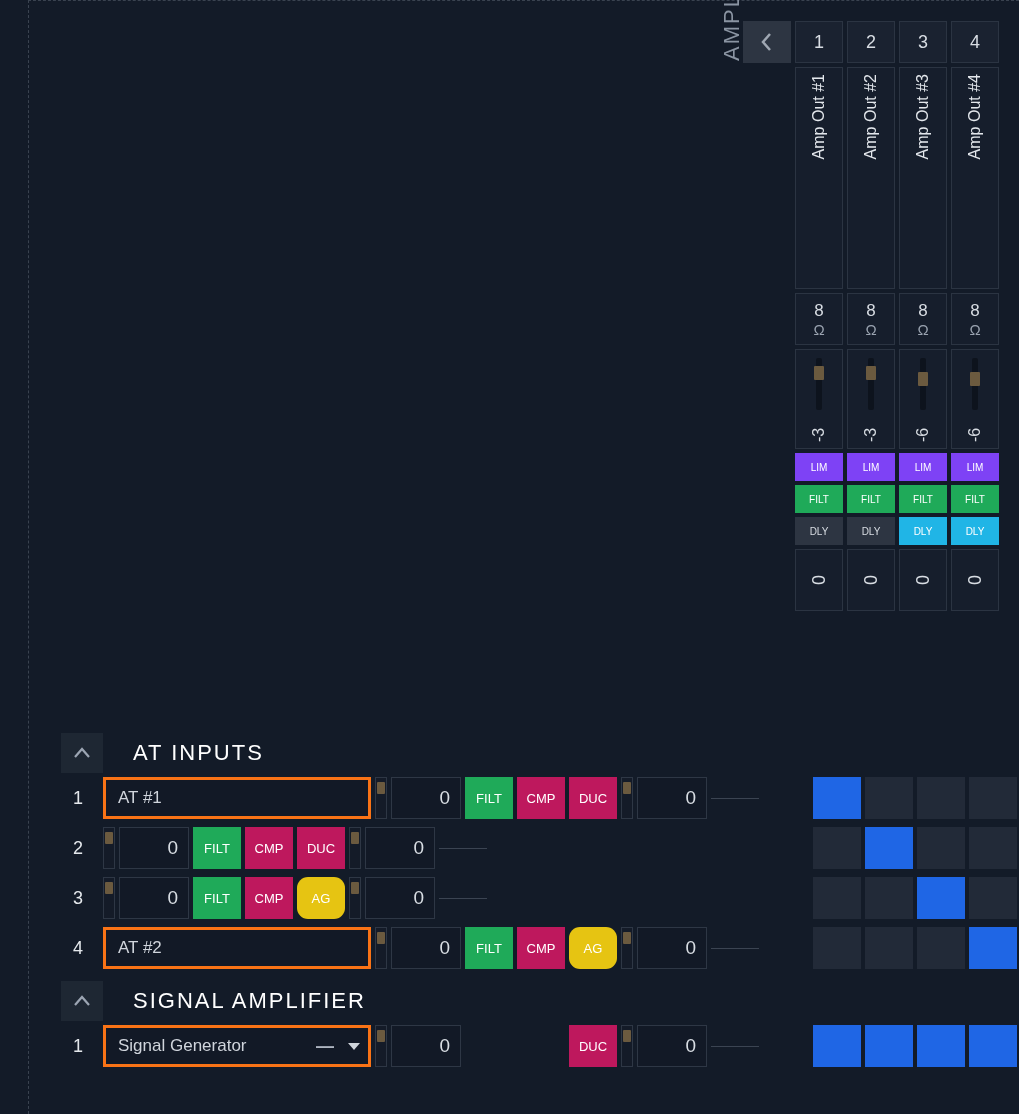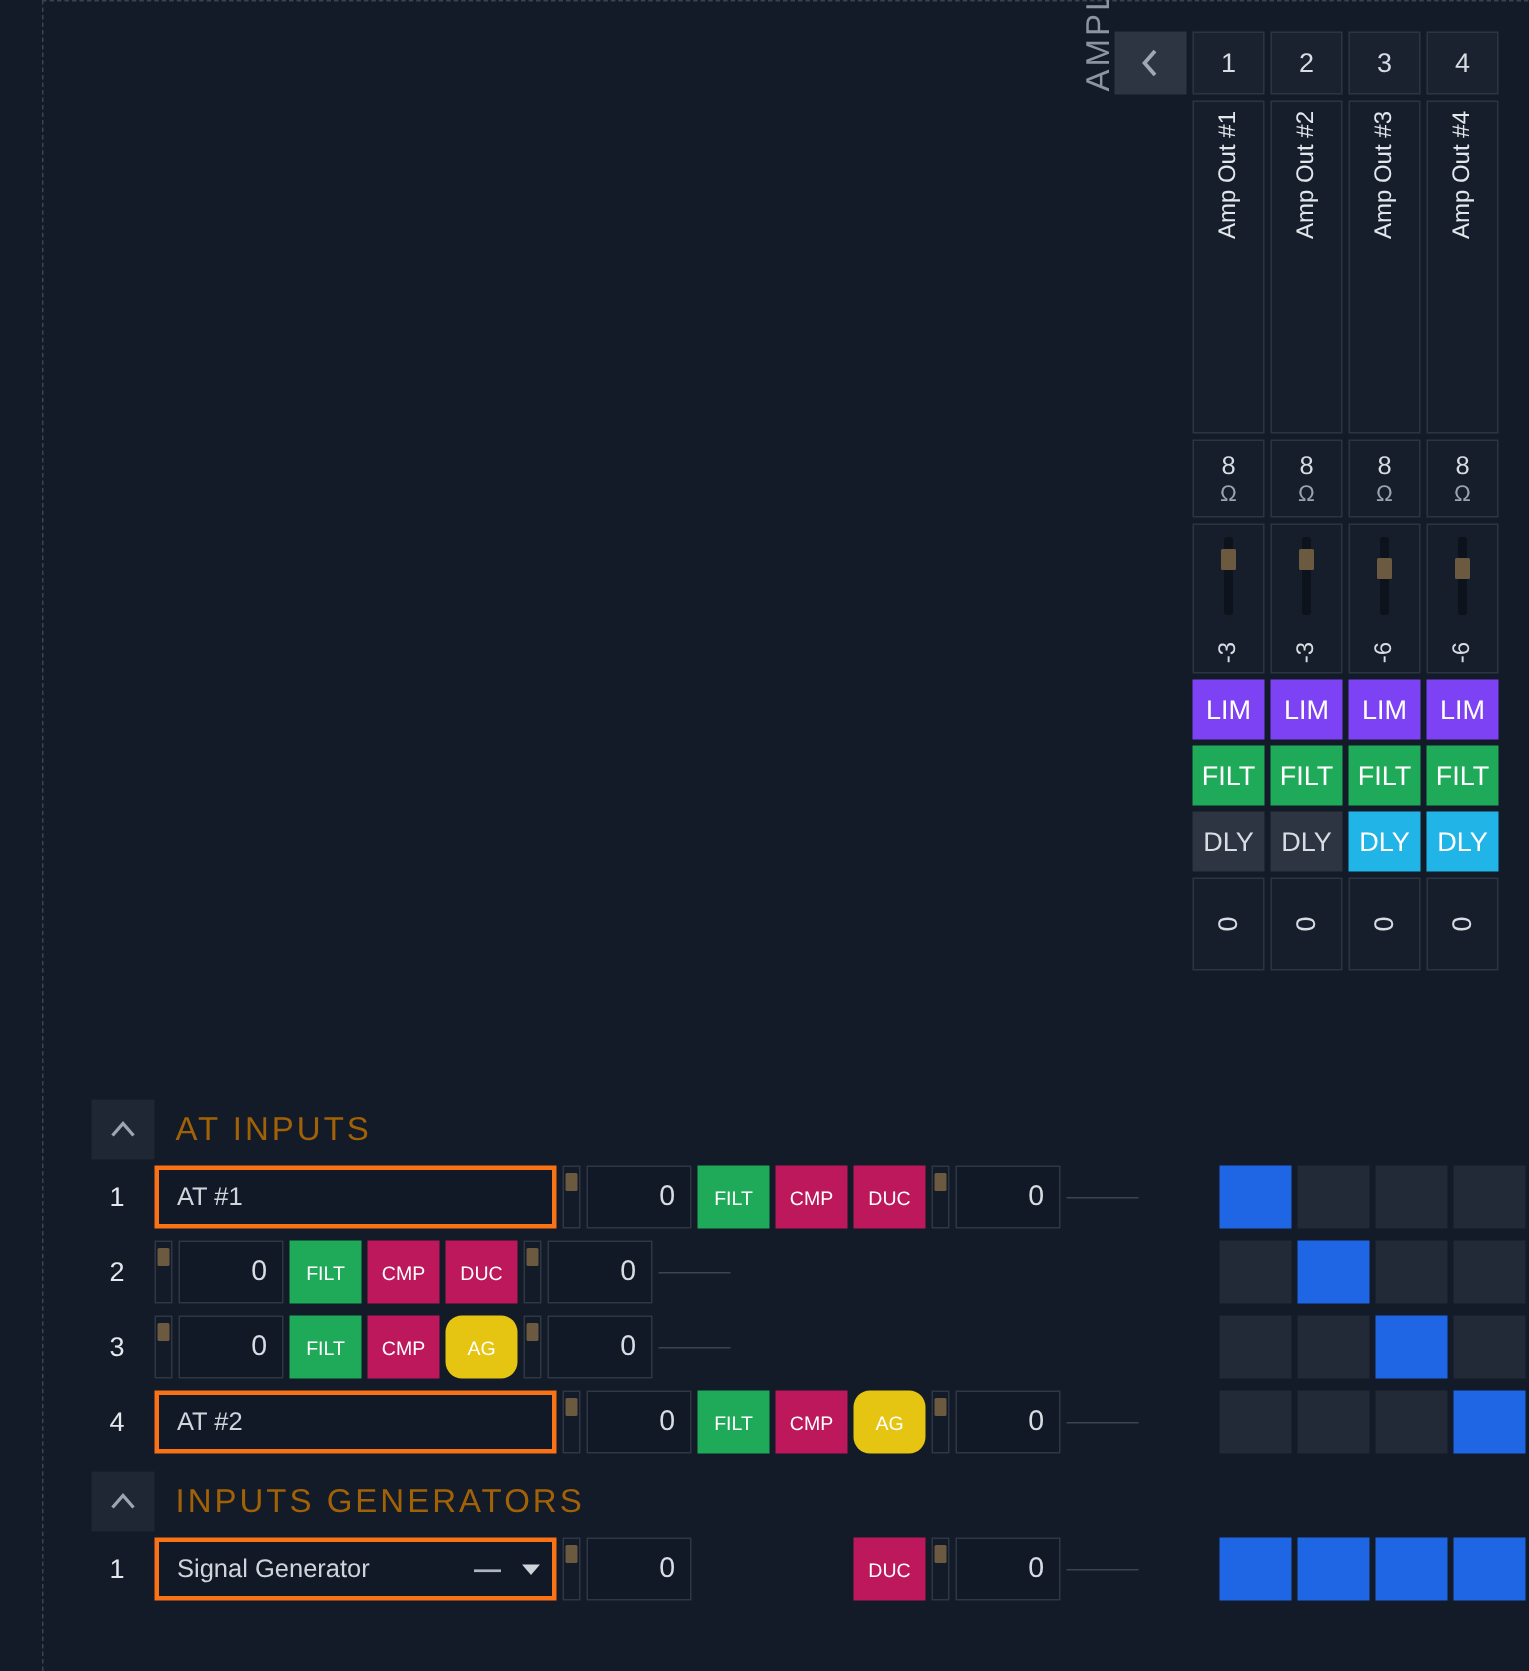--- a/index.html
+++ b/index.html
@@ -133,25 +133,25 @@
     position:absolute;
     bottom:4px;
     left:50%;
     transform:translateX(-50%) rotate(-90deg);
     transform-origin:center;
     font-size:16px;
     white-space:nowrap;
   }
   .amp-proc-col { display:flex; flex-direction:column; gap:4px; }
   .proc-btn {
-    height:40px;
+    height:28px;
     display:flex;
     align-items:center;
     justify-content:center;
-    font-size:18px;
+    font-size:10px;
     font-weight:500;
     cursor:pointer;
     color:#fff;
   }
   .c-lim  { background:#7e42f5; }
   .c-filt { background:#1faa59; }
   .c-dly-off { background:#2d3542; color:#d8dde3;}
   .c-dly-on  { background:#20b5e6; }
   .c-cmp  { background:#be185d; }
   .c-duc  { background:#be185d; color:#2c2c2c;}
@@ -189,22 +189,23 @@
     background:#1e2733;
     display:flex;
     align-items:center;
     justify-content:center;
     cursor:pointer;
   }
   .collapse-btn svg { stroke:#9ca5b3; fill:none; stroke-width:2.2;}
   .section-title {
     font-size:22px;
     letter-spacing:2px;
-    color:#a16207;
+    color:#ffffff;
     font-weight:300;
+    margin-left:16px;
   }
   .input-row {
     display:flex;
     align-items:stretch;
     gap:4px;
     height:42px;
     margin-bottom:8px;
   }
   .row-num {
     width:42px;
@@ -519,21 +520,21 @@
           </div>
         </div>
       </div>
 
     <div class="section-header">
       <div class="collapse-btn">
         <svg width="20" height="16" viewBox="0 0 20 16">
             <polyline points="3,12 10,4 17,12"></polyline>
           </svg>
       </div>
-      <div class="section-title">INPUTS GENERATORS</div>
+      <div class="section-title">SIGNAL AMPLIFIER</div>
     </div>
 
     <div id="sg-rows">
         <div class="input-row">
           <div class="row-num">1</div>
           <div class="row-name select">
             <span>Signal Generator</span>
             <div class="dropdown-meta">
               <span class="dash">—</span>
               <div class="caret-down"></div>

